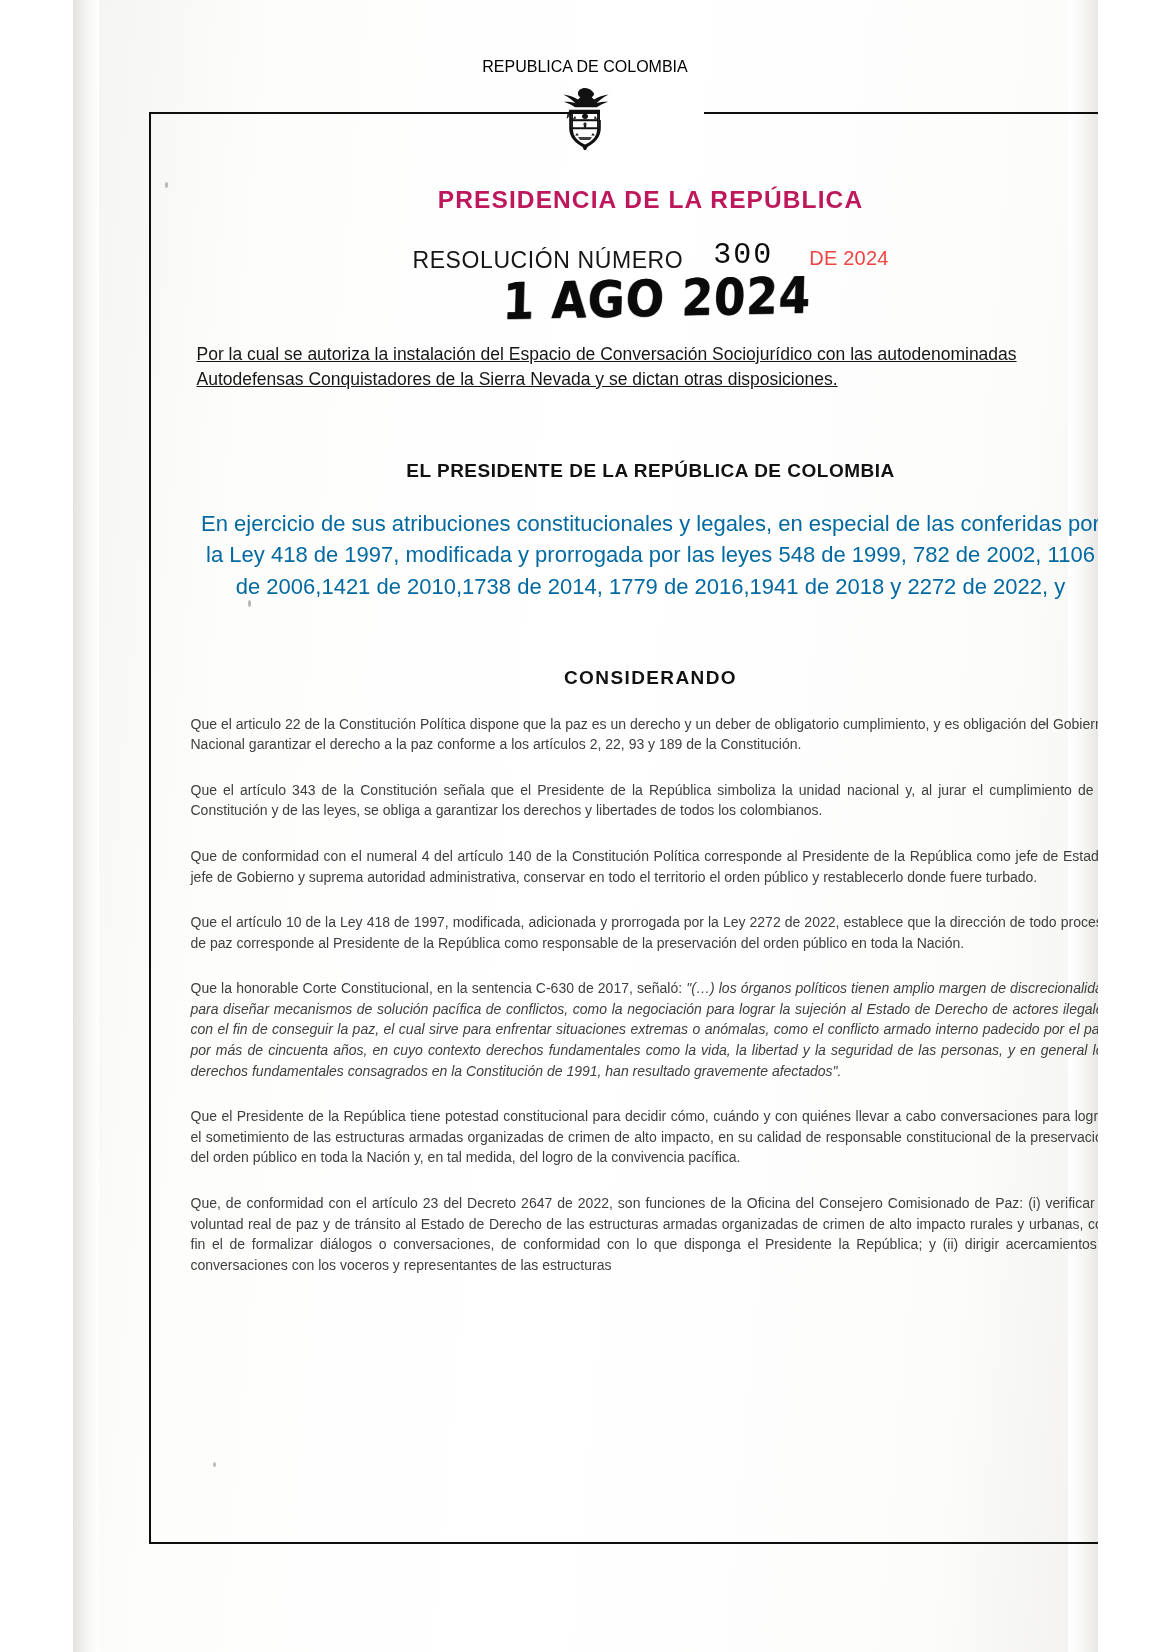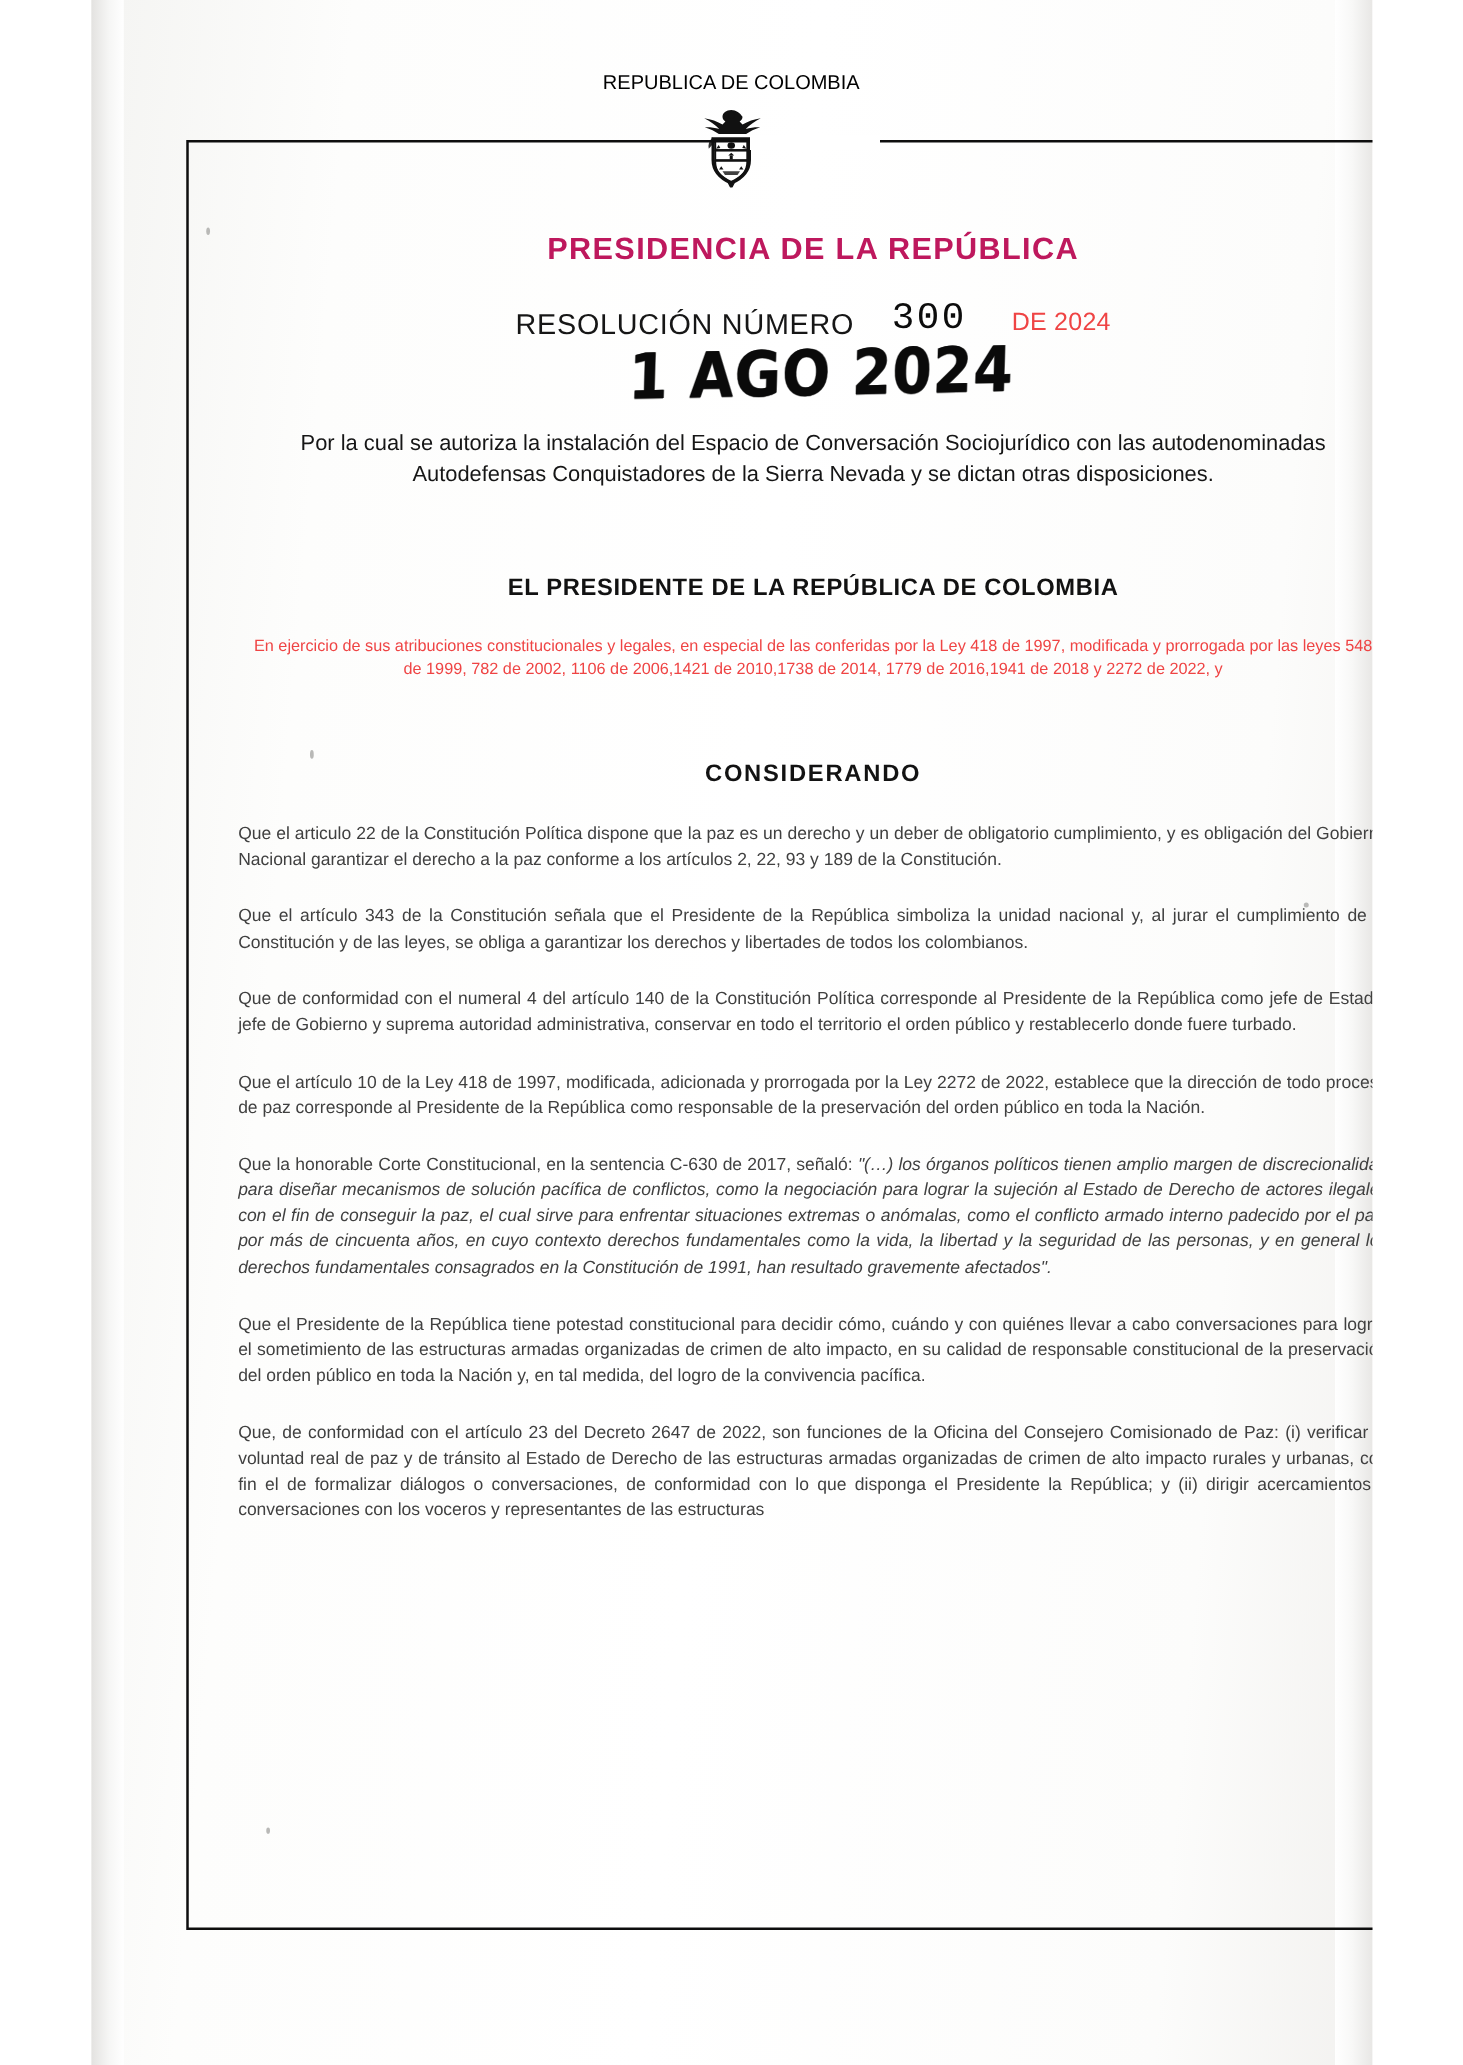--- a/index.html
+++ b/index.html
@@ -141,40 +141,40 @@
     text-shadow:
        0.6px 0 0 rgba(0,0,0,0.55),
       -0.6px 0 0 rgba(0,0,0,0.35),
        0 0.7px 0 rgba(0,0,0,0.35);
     position: relative;
     left: 6px;
   }
 
   
   .subtitle {
-    text-align: center;
     font-size: 17.5px;
     line-height: 1.42;
     color: #161616;
     margin-top: 12px;
     padding: 0 6px;
+    text-decoration: underline;
   }
   .heading-center {
     text-align: center;
     font-size: 19px;
     font-weight: bold;
     letter-spacing: 0.5px;
     color: #121212;
     margin-top: 68px;
   }
   .attribs {
     text-align: center;
-    font-size: 13px;
+    font-size: 22px;
     line-height: 1.44;
-    color: #ef4444;
+    color: #0369a1;
     margin-top: 26px;
     padding: 0 4px;
   }
   .considerando {
     text-align: center;
     font-size: 19px;
     font-weight: bold;
     letter-spacing: 1.4px;
     color: #121212;
     margin-top: 64px;

